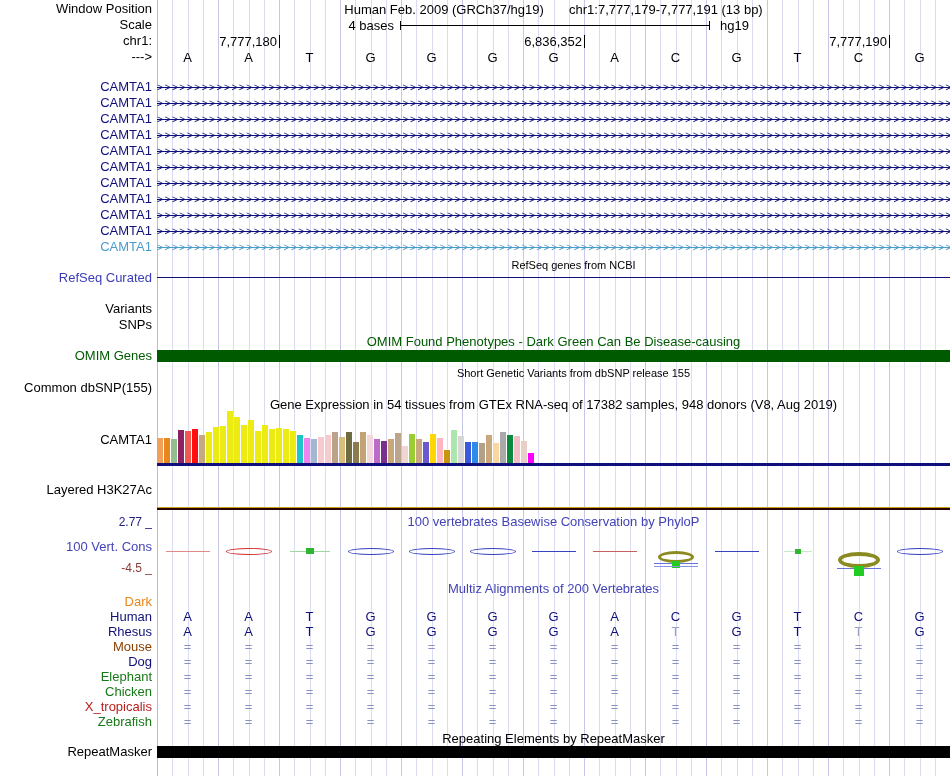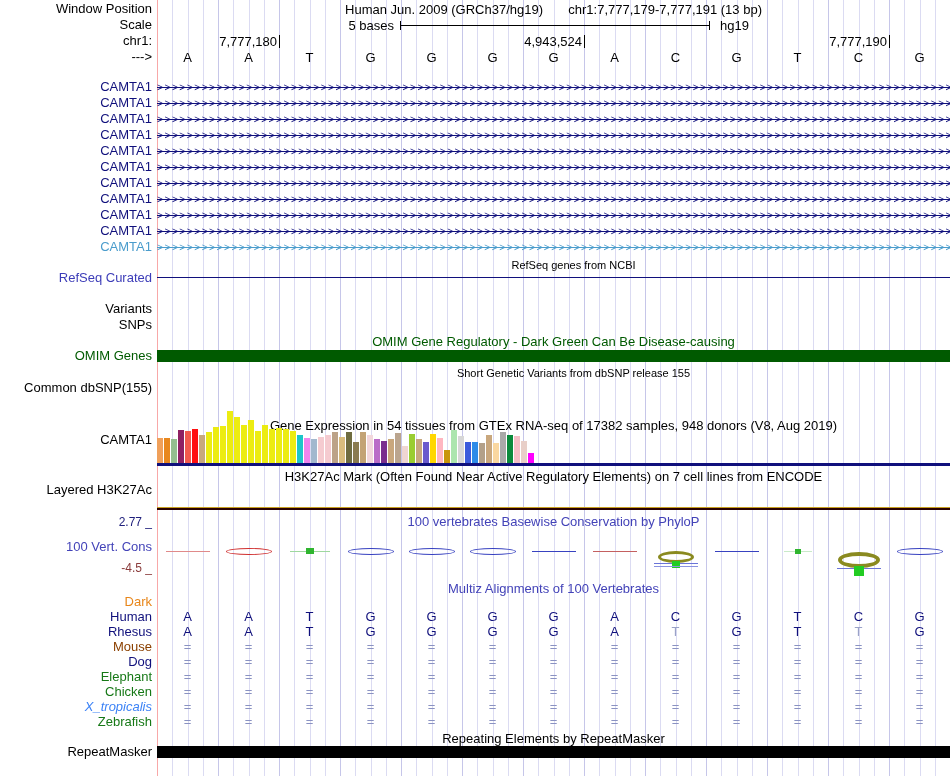--- a/index.html
+++ b/index.html
@@ -79,37 +79,37 @@
       <div class="gridline" style="left: 873.75px; background: rgb(219, 219, 242);"></div>
       <div class="gridline" style="left: 889px; background: rgb(198, 198, 233);"></div>
       <div class="gridline" style="left: 904.25px; background: rgb(219, 219, 242);"></div>
       <div class="gridline" style="left: 919.5px; background: rgb(219, 219, 242);"></div>
       <div class="gridline" style="left: 934.75px; background: rgb(219, 219, 242);"></div>
     </div>
   <div class="startline"></div>
 
   <div class="lbl" style="top:2px">Window Position</div>
   <div class="ctitle" style="top:3px">
-    <span>Human Jun. 2009 (GRCh37/hg19)</span>
+    <span>Human Feb. 2009 (GRCh37/hg19)</span>
     <span style="display:inline-block;width:18px"></span>
     <span>chr1:7,777,179-7,777,191 (13 bp)</span>
   </div>
 
   <div class="lbl" style="top:18px">Scale</div>
-  <div class="abs" style="top:18px;right:556px;text-align:right">5 bases</div>
+  <div class="abs" style="top:18px;right:556px;text-align:right">4 bases</div>
   <div class="hline" style="left:400px;top:25px;width:310px;background:#000"></div>
   <div class="vtick" style="left:400px;top:21px;height:9px"></div>
   <div class="vtick" style="left:709px;top:21px;height:9px"></div>
   <div class="abs" style="left:720px;top:18px">hg19</div>
 
   <div class="lbl" style="top:34px">chr1:</div>
   <div id="coords-layer">
       <div class="abs" style="top: 34px; left: 189px; width: 88px; text-align: right;">7,777,180</div>
       <div class="vtick" style="left: 279px; top: 35px; height: 13px;"></div>
-      <div class="abs" style="top: 34px; left: 494px; width: 88px; text-align: right;">4,943,524</div>
+      <div class="abs" style="top: 34px; left: 494px; width: 88px; text-align: right;">6,836,352</div>
       <div class="vtick" style="left: 584px; top: 35px; height: 13px;"></div>
       <div class="abs" style="top: 34px; left: 799px; width: 88px; text-align: right;">7,777,190</div>
       <div class="vtick" style="left: 889px; top: 35px; height: 13px;"></div>
     </div>
 
   <div class="lbl" style="top:50px">---&gt;</div>
   <div id="bases-layer">
       <div class="baseletter" style="left: 157px; top: 50px;">A</div>
       <div class="baseletter" style="left: 218px; top: 50px;">A</div>
       <div class="baseletter" style="left: 279px; top: 50px;">T</div>
@@ -183,28 +183,28 @@
       </div>
     </div>
 
   <div class="ctitle small" style="top:259px">RefSeq genes from NCBI</div>
   <div class="lbl" style="top:271px;color:#3C3CB8">RefSeq Curated</div>
   <div class="hline" style="left:157px;top:277px;width:793px;background:#10107C"></div>
 
   <div class="lbl" style="top:302px">Variants</div>
   <div class="lbl" style="top:318px">SNPs</div>
 
-  <div class="ctitle" style="top:335px;color:#005A00">OMIM Gene Regulatory - Dark Green Can Be Disease-causing</div>
+  <div class="ctitle" style="top:335px;color:#005A00">OMIM Found Phenotypes - Dark Green Can Be Disease-causing</div>
   <div class="lbl" style="top:349px;color:#005A00">OMIM Genes</div>
   <div class="abs" style="left:157px;top:350px;width:793px;height:12px;background:#005A00"></div>
 
   <div class="ctitle small" style="top:367px">Short Genetic Variants from dbSNP release 155</div>
   <div class="lbl" style="top:381px">Common dbSNP(155)</div>
 
-  <div class="ctitle" style="top:419px">Gene Expression in 54 tissues from GTEx RNA-seq of 17382 samples, 948 donors (V8, Aug 2019)</div>
+  <div class="ctitle" style="top:398px">Gene Expression in 54 tissues from GTEx RNA-seq of 17382 samples, 948 donors (V8, Aug 2019)</div>
   <div class="lbl" style="top:433px">CAMTA1</div>
   <div id="gtex-layer">
       <div class="gtexbar" style="left: 157px; top: 438px; height: 25px; background: rgb(240, 160, 90);"></div>
       <div class="gtexbar" style="left: 164px; top: 438px; height: 25px; background: rgb(232, 135, 30);"></div>
       <div class="gtexbar" style="left: 171px; top: 439px; height: 24px; background: rgb(148, 190, 144);"></div>
       <div class="gtexbar" style="left: 178px; top: 430px; height: 33px; background: rgb(142, 32, 100);"></div>
       <div class="gtexbar" style="left: 185px; top: 431px; height: 32px; background: rgb(242, 89, 78);"></div>
       <div class="gtexbar" style="left: 192px; top: 429px; height: 34px; background: rgb(255, 15, 15);"></div>
       <div class="gtexbar" style="left: 199px; top: 435px; height: 28px; background: rgb(199, 168, 127);"></div>
       <div class="gtexbar" style="left: 206px; top: 432px; height: 31px; background: rgb(236, 236, 18);"></div>
@@ -250,21 +250,20 @@
       <div class="gtexbar" style="left: 486px; top: 435px; height: 28px; background: rgb(201, 167, 125);"></div>
       <div class="gtexbar" style="left: 493px; top: 443px; height: 20px; background: rgb(250, 215, 160);"></div>
       <div class="gtexbar" style="left: 500px; top: 432px; height: 31px; background: rgb(169, 169, 169);"></div>
       <div class="gtexbar" style="left: 507px; top: 435px; height: 28px; background: rgb(10, 138, 60);"></div>
       <div class="gtexbar" style="left: 514px; top: 436px; height: 27px; background: rgb(244, 191, 198);"></div>
       <div class="gtexbar" style="left: 521px; top: 441px; height: 22px; background: rgb(232, 207, 200);"></div>
       <div class="gtexbar" style="left: 528px; top: 453px; height: 10px; background: rgb(255, 0, 255);"></div>
     </div>
   <div class="abs" style="left:157px;top:463px;width:793px;height:3px;background:#10107C"></div>
 
-  <div class="ctitle" style="top:470px">H3K27Ac Mark (Often Found Near Active Regulatory Elements) on 7 cell lines from ENCODE</div>
   <div class="lbl" style="top:483px">Layered H3K27Ac</div>
   <div class="hline" style="left:157px;top:507px;width:793px;background:#C8A020"></div>
   <div class="hline" style="left:157px;top:508px;width:793px;height:2px;background:#2A0000"></div>
 
   <div class="ctitle" style="top:515px;color:#4343B8">100 vertebrates Basewise Conservation by PhyloP</div>
   <div class="lbl" style="top:515px;color:#20207C;font-size:12px">2.77 _</div>
   <div class="lbl" style="top:540px;color:#4343B8">100 Vert. Cons</div>
   <div class="lbl" style="top:561px;color:#8B3C3C;font-size:12px">-4.5 _</div>
   <div id="cons-layer">
       <div class="consmark" style="left: 165.5px; top: 551px; width: 44px; height: 1px; background: rgb(224, 138, 138);"></div>
@@ -282,21 +281,21 @@
       <div class="consmark" style="left: 653.5px; top: 566px; width: 44px; height: 1px; background: rgb(138, 146, 224);"></div>
       <div class="consmark" style="left: 714.5px; top: 551px; width: 44px; height: 1px; background: rgb(56, 66, 192);"></div>
       <div class="consmark" style="left: 783.5px; top: 551px; width: 28px; height: 1px; background: rgb(201, 234, 201);"></div>
       <div class="consmark" style="left: 794.5px; top: 549px; width: 6px; height: 5px; background: rgb(47, 181, 47);"></div>
       <div class="consmark" style="left: 837.5px; top: 552px; width: 42px; height: 16px; border: 4px solid rgb(138, 138, 32); border-radius: 50%; box-sizing: border-box;"></div>
       <div class="consmark" style="left: 836.5px; top: 568px; width: 44px; height: 1px; background: rgb(106, 116, 216);"></div>
       <div class="consmark" style="left: 853.5px; top: 566px; width: 10px; height: 10px; background: rgb(34, 204, 34);"></div>
       <div class="consmark" style="left: 896.5px; top: 548px; width: 46px; height: 7px; border: 1px solid rgb(56, 66, 192); border-radius: 50%; box-sizing: border-box;"></div>
     </div>
 
-  <div class="ctitle" style="top:582px;color:#4343B8">Multiz Alignments of 100 Vertebrates</div>
+  <div class="ctitle" style="top:582px;color:#4343B8">Multiz Alignments of 200 Vertebrates</div>
   <div id="multiz-layer">
       <div class="lbl" style="top: 595px; color: rgb(232, 134, 26);">Dark</div>
       <div class="lbl" style="top: 610px; color: rgb(16, 16, 124);">Human</div>
       <div class="alncell" style="left: 157px; top: 610px; color: rgb(16, 16, 124);">A</div>
       <div class="alncell" style="left: 218px; top: 610px; color: rgb(16, 16, 124);">A</div>
       <div class="alncell" style="left: 279px; top: 610px; color: rgb(16, 16, 124);">T</div>
       <div class="alncell" style="left: 340px; top: 610px; color: rgb(16, 16, 124);">G</div>
       <div class="alncell" style="left: 401px; top: 610px; color: rgb(16, 16, 124);">G</div>
       <div class="alncell" style="left: 462px; top: 610px; color: rgb(16, 16, 124);">G</div>
       <div class="alncell" style="left: 523px; top: 610px; color: rgb(16, 16, 124);">G</div>
@@ -369,21 +368,21 @@
       <div class="alncell" style="left: 340px; top: 685px; color: rgb(138, 146, 194);">=</div>
       <div class="alncell" style="left: 401px; top: 685px; color: rgb(138, 146, 194);">=</div>
       <div class="alncell" style="left: 462px; top: 685px; color: rgb(138, 146, 194);">=</div>
       <div class="alncell" style="left: 523px; top: 685px; color: rgb(138, 146, 194);">=</div>
       <div class="alncell" style="left: 584px; top: 685px; color: rgb(138, 146, 194);">=</div>
       <div class="alncell" style="left: 645px; top: 685px; color: rgb(138, 146, 194);">=</div>
       <div class="alncell" style="left: 706px; top: 685px; color: rgb(138, 146, 194);">=</div>
       <div class="alncell" style="left: 767px; top: 685px; color: rgb(138, 146, 194);">=</div>
       <div class="alncell" style="left: 828px; top: 685px; color: rgb(138, 146, 194);">=</div>
       <div class="alncell" style="left: 889px; top: 685px; color: rgb(138, 146, 194);">=</div>
-      <div class="lbl" style="top: 700px; color: #3b82f6; font-style: italic;">X_tropicalis</div>
+      <div class="lbl" style="top: 700px; color: #b91c1c;">X_tropicalis</div>
       <div class="alncell" style="left: 157px; top: 700px; color: rgb(138, 146, 194);">=</div>
       <div class="alncell" style="left: 218px; top: 700px; color: rgb(138, 146, 194);">=</div>
       <div class="alncell" style="left: 279px; top: 700px; color: rgb(138, 146, 194);">=</div>
       <div class="alncell" style="left: 340px; top: 700px; color: rgb(138, 146, 194);">=</div>
       <div class="alncell" style="left: 401px; top: 700px; color: rgb(138, 146, 194);">=</div>
       <div class="alncell" style="left: 462px; top: 700px; color: rgb(138, 146, 194);">=</div>
       <div class="alncell" style="left: 523px; top: 700px; color: rgb(138, 146, 194);">=</div>
       <div class="alncell" style="left: 584px; top: 700px; color: rgb(138, 146, 194);">=</div>
       <div class="alncell" style="left: 645px; top: 700px; color: rgb(138, 146, 194);">=</div>
       <div class="alncell" style="left: 706px; top: 700px; color: rgb(138, 146, 194);">=</div>

